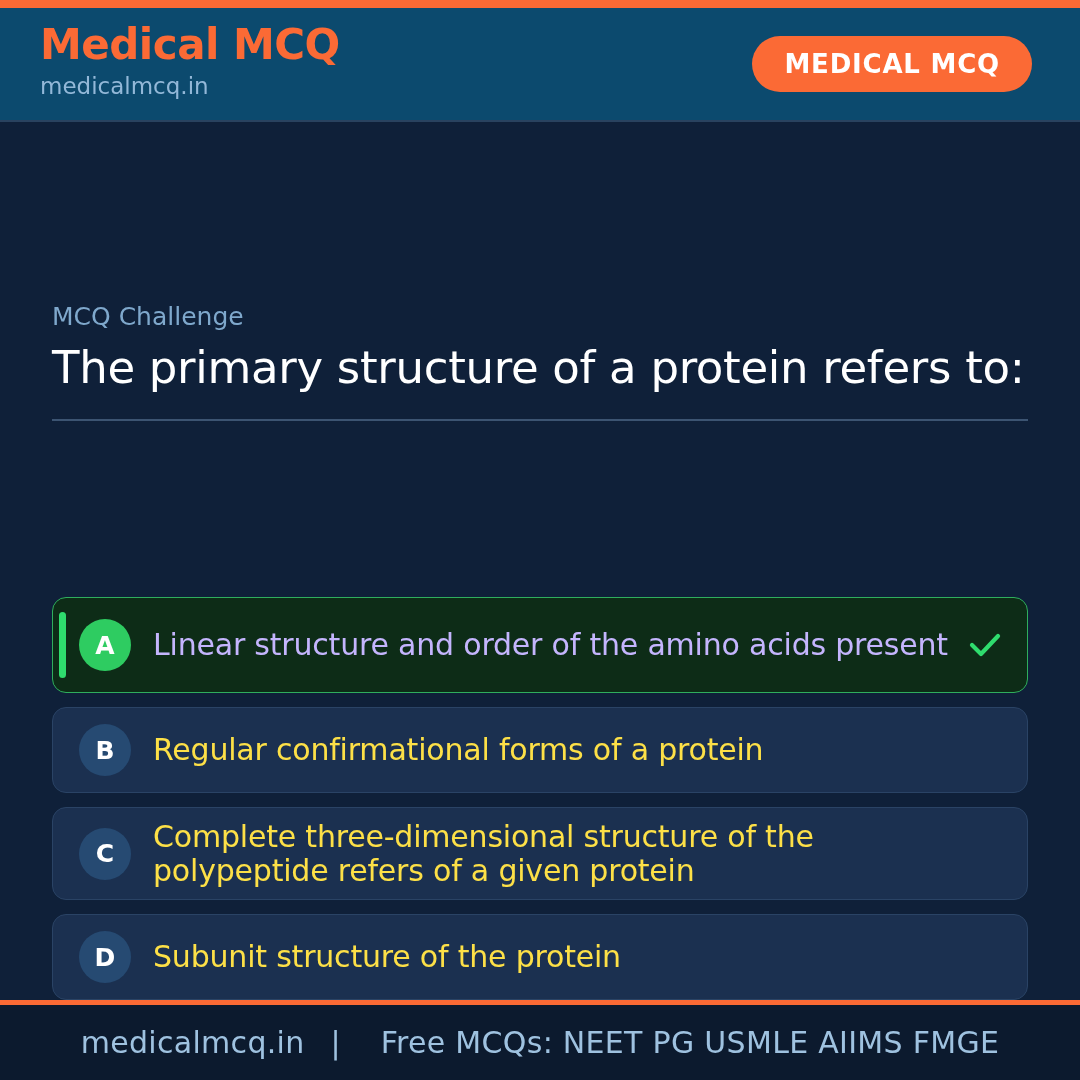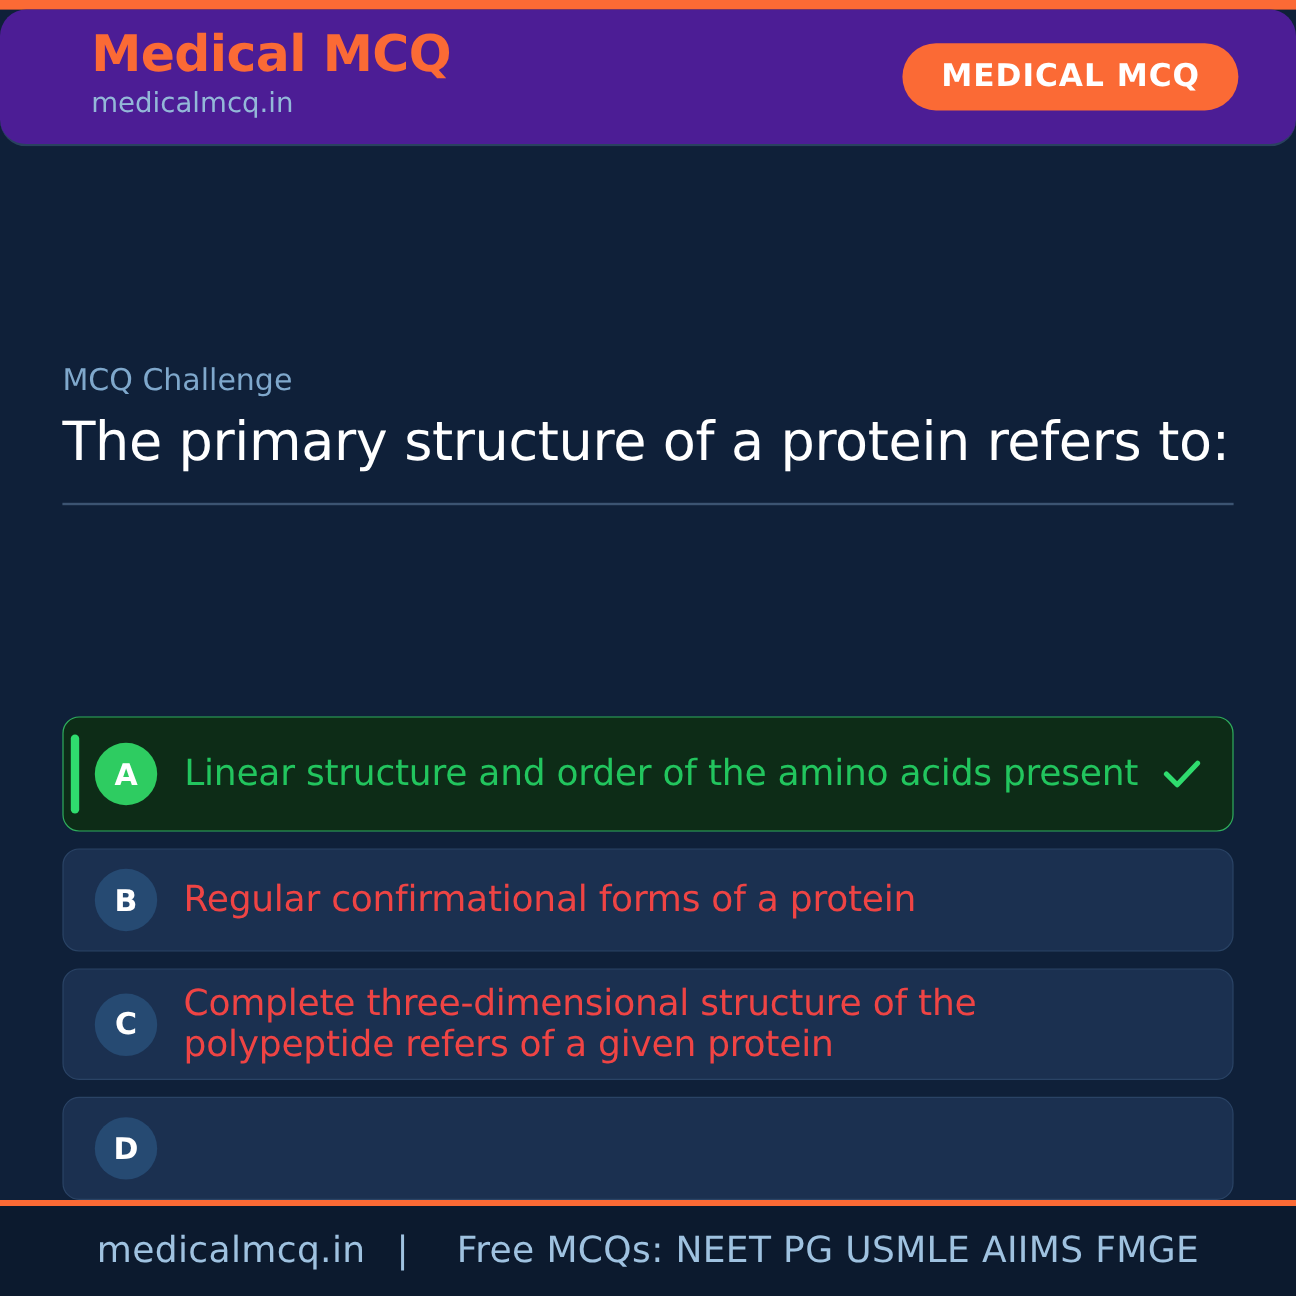--- a/index.html
+++ b/index.html
@@ -27,27 +27,26 @@
     width: 100%;
     background: #fb6a35;
     flex: 0 0 auto;
   }
 
   
   .header {
     position: relative;
     flex: 0 0 auto;
     height: 114px;
-    background: #4c1d95;
+    background: #0c4a6e;
     border-bottom: 2px solid #29425f;
     display: flex;
     align-items: center;
     justify-content: space-between;
-    padding: 0 48px 0 76px;
-    border-radius: 22px;
+    padding: 0 48px 0 40px;
   }
 
   .brand { display: flex; flex-direction: column; justify-content: center; }
 
   .brand-title {
     font-size: 42px;
     font-weight: bold;
     color: #fb6a35;
     line-height: 1.02;
     letter-spacing: -0.5px;
@@ -165,29 +164,28 @@
   }
 
   .option.correct .opt-badge {
     background: #2ecc61;
     color: #ffffff;
   }
 
   .opt-text {
     flex: 1 1 auto;
     font-size: 30px;
-    color: #ef4444;
+    color: #fde047;
     line-height: 1.12;
     letter-spacing: -0.2px;
     padding-right: 10px;
   }
 
   .option.correct .opt-text {
-    color: #22c55e;
-    text-align: center;
+    color: #c4b5fd;
   }
 
   .check-icon {
     flex: 0 0 auto;
     width: 40px;
     height: 40px;
     margin-left: 6px;
     display: none;
   }
   .option.correct .check-icon { display: block; }
@@ -258,20 +256,21 @@
       <div class="option">
 
         <span class="opt-badge">C</span>
         <span class="opt-text">Complete three-dimensional structure of the polypeptide refers of a given protein</span>
 
       </div>
 
       <div class="option">
 
         <span class="opt-badge">D</span>
+        <span class="opt-text">Subunit structure of the protein</span>
 
       </div>
 
     </div>
   </div>
 
   <div class="footer">
     <div class="footer-text">
       <span>medicalmcq.in</span>
       <span class="footer-sep">|</span>

